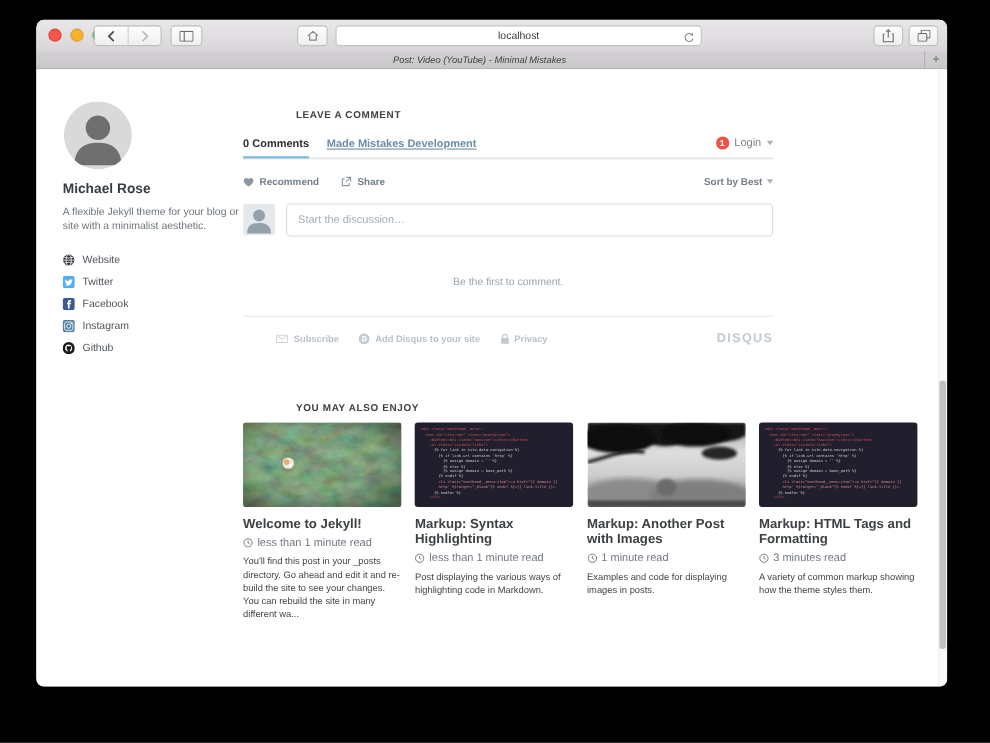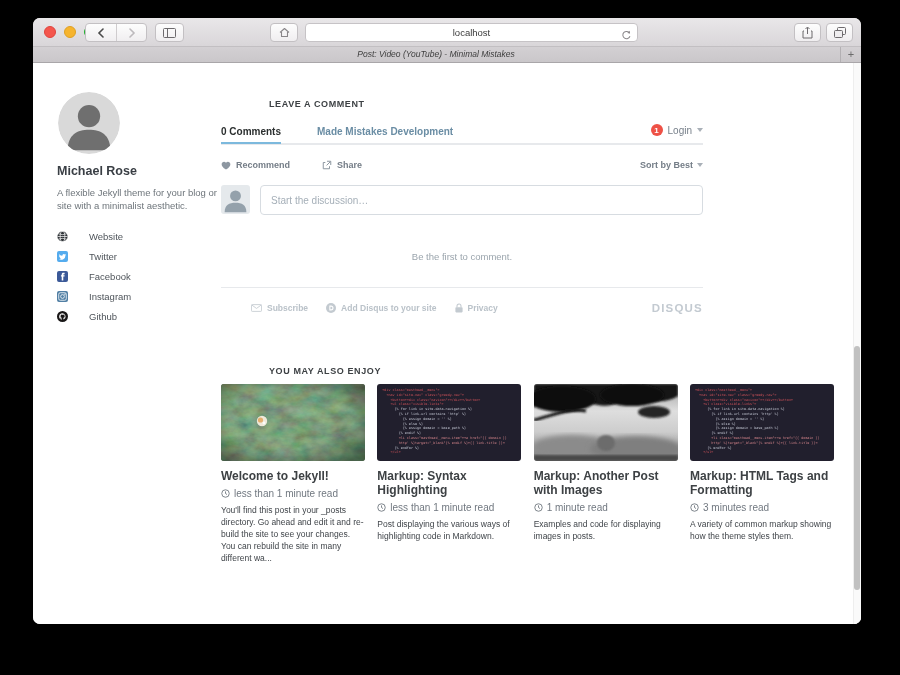--- a/index.html
+++ b/index.html
@@ -44,40 +44,40 @@
   .content { position:relative; height:561px; background:#fff; overflow:hidden; }
   .scroll-track { position:absolute; right:0; top:0; width:8px; height:100%; background:#fafafa; border-left:1px solid #eee; }
   .scroll-thumb { position:absolute; right:1px; top:283px; width:6px; height:244px; background:#c1c1c1; border-radius:3px; }
 
   
   .sidebar { position:absolute; left:24px; top:29px; width:162px; }
   .avatar-lg { width:62px; height:62px; border-radius:50%; overflow:hidden; margin-left:1px; }
   .author-name { margin-top:10px; font-size:12.5px; font-weight:bold; color:#393e44; }
   .author-bio { margin-top:8px; font-size:9.5px; line-height:13px; color:#6e757b; }
   .author-links { margin-top:14px; list-style:none; }
-  .author-links li { display:flex; align-items:center; height:20px; gap:21px; font-size:9.5px; color:#4e545a; cursor:pointer; }
+  .author-links li { display:flex; align-items:center; height:20px; gap:7px; font-size:9.5px; color:#4e545a; cursor:pointer; }
 
   
   .main { position:absolute; left:188px; top:0; width:613px; }
   .sec-heading { position:absolute; left:0; font-size:9px; font-weight:bold; letter-spacing:.6px; color:#3d4144;padding-left:48px; }
   .h-comment { top:36px; }
   .h-enjoy { top:303px; }
 
   .disqus { position:absolute; left:0; top:56px; width:482px; }
   .dq-nav { position:relative; height:26px; border-bottom:2px solid #e7e9ec; display:flex; align-items:center; }
   .dq-tab-active { font-size:10px; font-weight:bold; color:#2a2e2e; height:100%; display:flex; align-items:center;
                    border-bottom:2px solid #7cb9dd; margin-bottom:-2px; cursor:pointer; }
-  .dq-community { margin-left:36px; font-size:10px; font-weight:bold; color:#6a8da4; cursor:pointer; }
+  .dq-community { margin-left:16px; font-size:10px; font-weight:bold; color:#6a8da4; cursor:pointer;text-decoration:underline; }
   .dq-login { position:absolute; right:0; top:5px; display:flex; align-items:center; gap:5px; cursor:pointer; }
   .badge { width:12px; height:12px; border-radius:50%; background:#ee5146; color:#fff; font-size:8px; font-weight:bold;
            display:flex; align-items:center; justify-content:center; }
   .login-label { font-size:10px; color:#767f89; }
   .caret { width:0; height:0; border-left:3px solid transparent; border-right:3px solid transparent; border-top:4px solid #a9b0b8; }
 
-  .dq-actions { position:absolute; left:0; top:94px; width:482px; height:16px; display:flex; align-items:center; gap:32px; }
+  .dq-actions { position:absolute; left:0; top:94px; width:482px; height:16px; display:flex; align-items:center; gap:20px; }
   .dq-act { display:flex; align-items:center; gap:5px; font-size:9px; font-weight:bold; color:#747d87; cursor:pointer; }
   .dq-sort { position:absolute; right:0; display:flex; align-items:center; gap:4px; font-size:9px; font-weight:bold; color:#747d87; cursor:pointer; }
 
   .dq-entry { position:absolute; left:0; top:122px; width:482px; display:flex; gap:10px; }
   .avatar-sm { width:29px; height:29px; border-radius:3px; overflow:hidden; flex:none; }
   .dq-input { flex:1; height:30px; border:1px solid #d7dce1; border-radius:4px; font-size:10px; color:#40454a;
               padding:0 10px; font-family:"Liberation Sans", sans-serif; background:#fff; }
   .dq-input::placeholder { color:#a5afb8; }
 
   .dq-empty { position:absolute; left:0; top:188px; width:482px; text-align:center; font-size:9.5px; color:#9ba5ad; }

